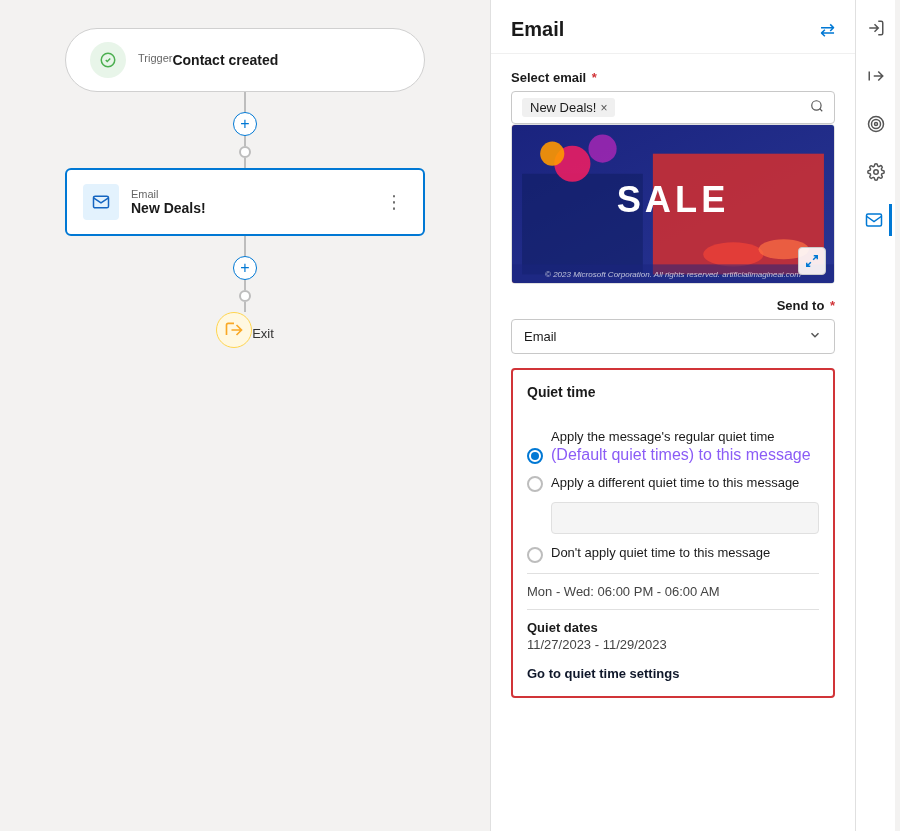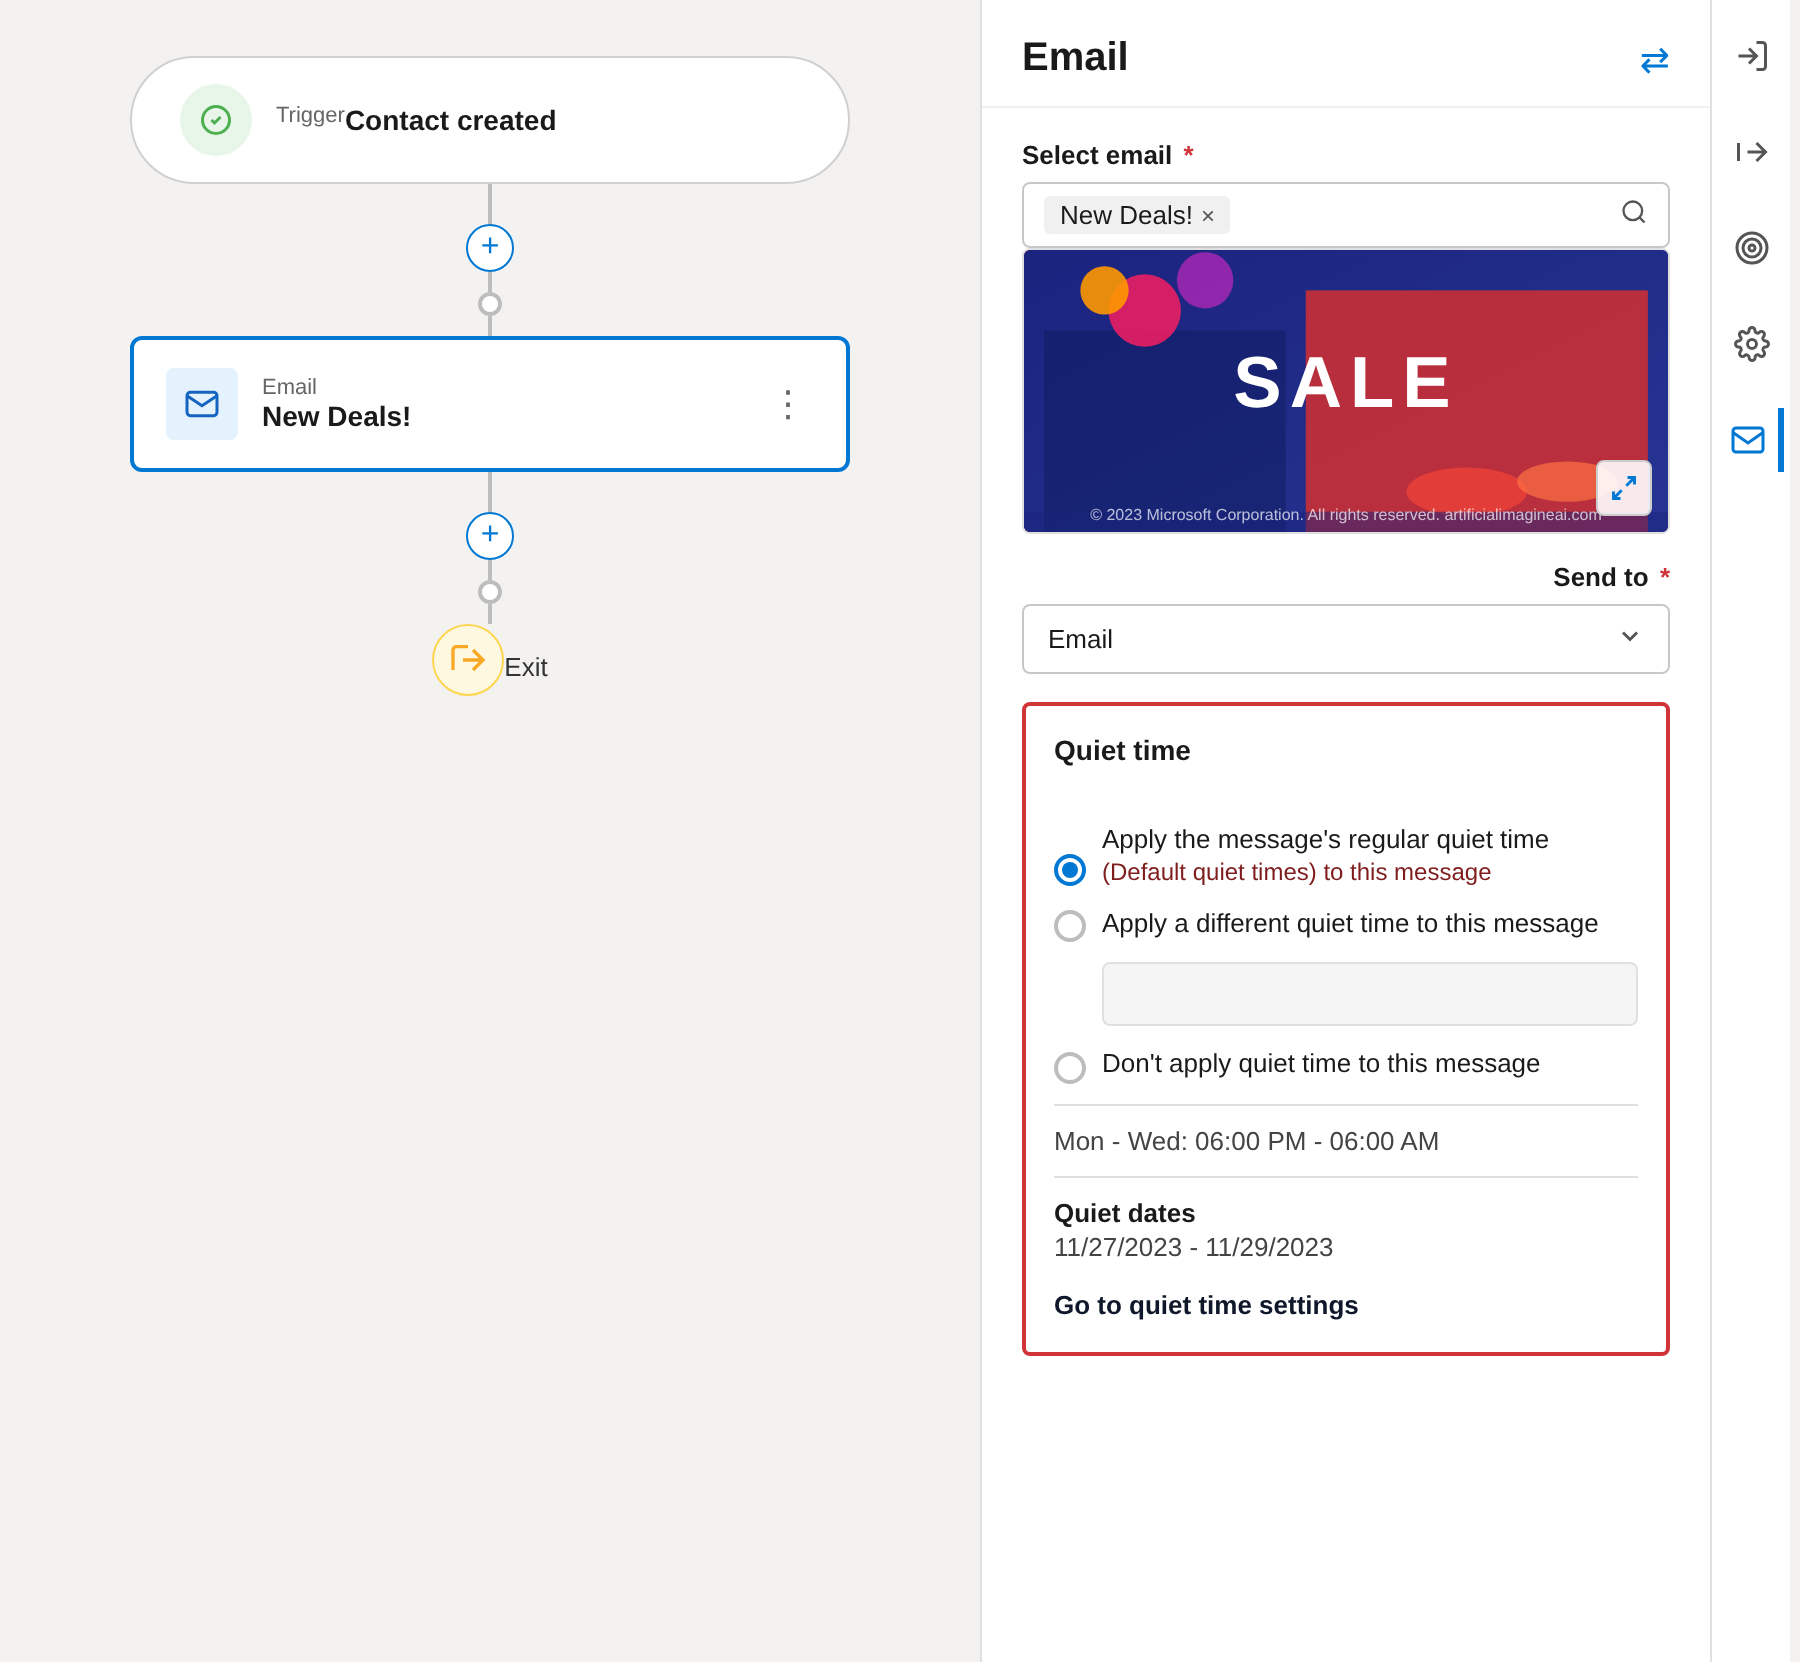--- a/index.html
+++ b/index.html
@@ -262,21 +262,21 @@
     .preview-label {
       font-size: 13px;
       font-weight: 600;
       color: #1a1a1a;
       margin-top: 14px;
       margin-bottom: 8px;
     }
 
     .preview-image-container {
       width: 100%;
-      height: 143px;
+      height: 160px;
       border: 1px solid #e0e0e0;
       border-radius: 4px;
       overflow: hidden;
       position: relative;
       background: linear-gradient(135deg, #d32f2f 0%, #c62828 40%, #1565c0 40%, #0d47a1 100%);
       display: flex;
       align-items: center;
       justify-content: center;
     }
 
@@ -359,22 +359,22 @@
       background: #0078d4;
     }
 
     .radio-text {
       font-size: 13px;
       color: #1a1a1a;
       line-height: 1.4;
     }
 
     .radio-subtext {
-      font-size: 12px;
-      color: #7f1d1d;
+      font-size: 16px;
+      color: #8b5cf6;
     }
 
     .text-input-disabled {
       border: 1px solid #e0e0e0;
       border-radius: 4px;
       padding: 6px 10px;
       background: #f5f5f5;
       color: #bdbdbd;
       font-size: 13px;
       margin-left: 24px;
@@ -455,20 +455,21 @@
 
     .copyright-text {
       position: absolute;
       bottom: 4px;
       left: 50%;
       transform: translateX(-50%);
       font-size: 8px;
       color: rgba(255,255,255,0.7);
       text-align: center;
       white-space: nowrap;
+      font-style: italic;
     }
   </style>
 </head>
 <body>
 
 <div class="canvas-area">
 
   <div class="trigger-node">
     <div class="trigger-icon-circle">
       <svg viewBox="0 0 24 24" fill="none" stroke="#4caf50" stroke-width="2">

